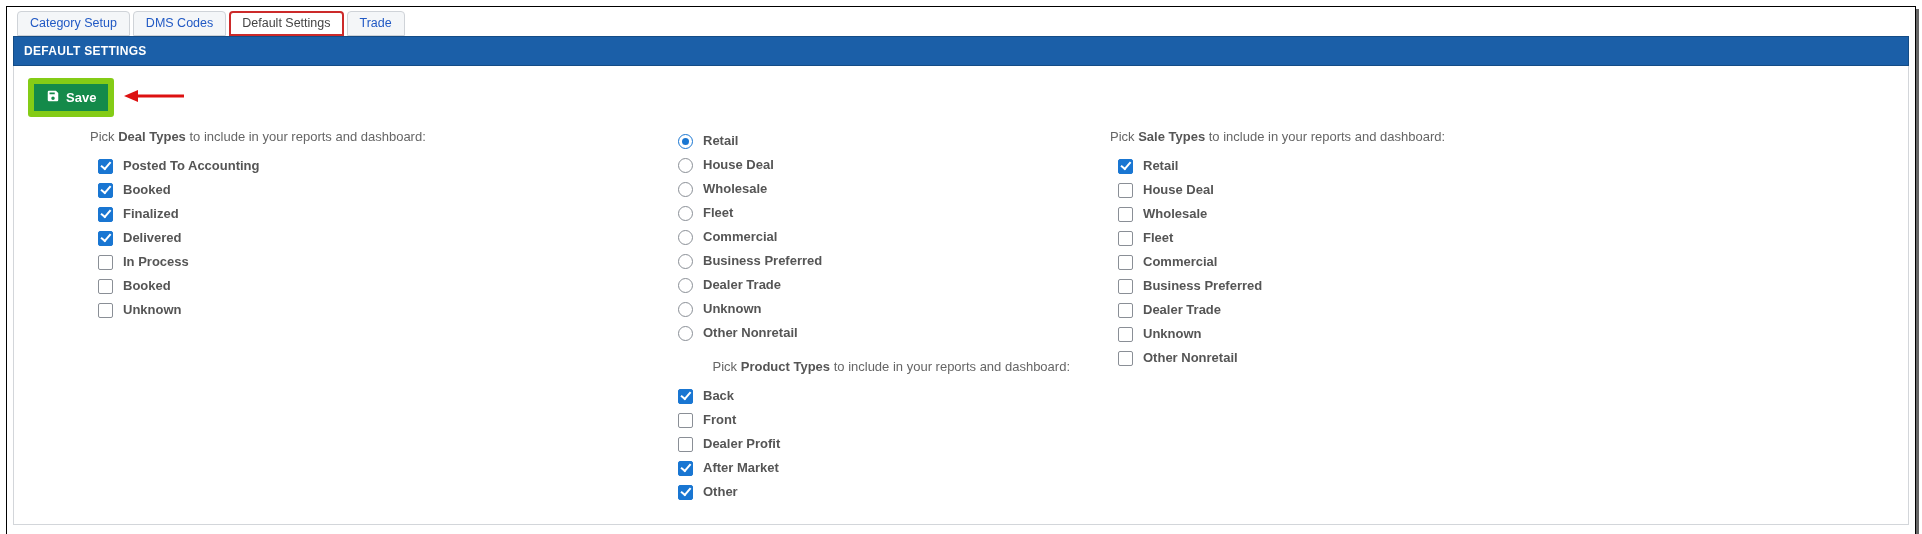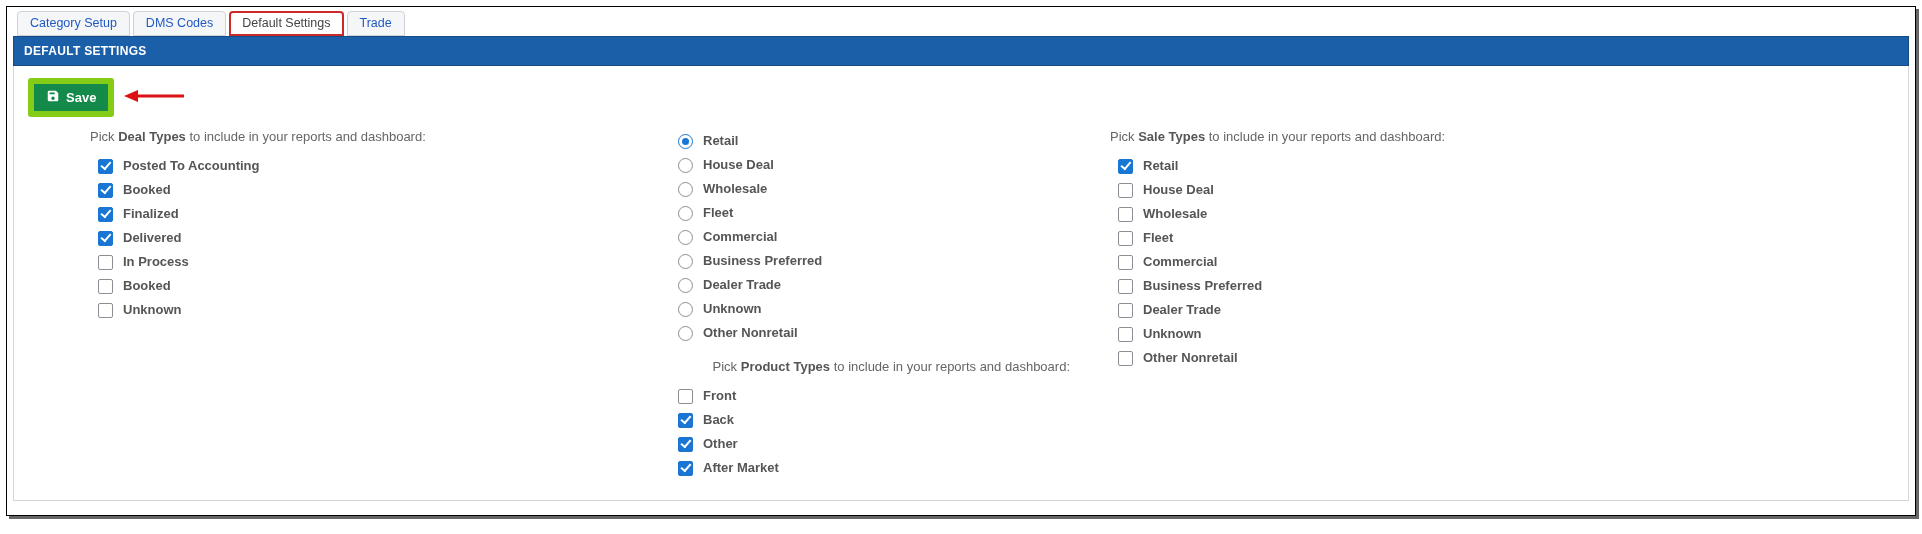--- a/index.html
+++ b/index.html
@@ -271,34 +271,38 @@
             </div>
           </div>
 
         <div class="spacer"></div>
 
         <div class="col-title" style="margin-left:-8px;text-align:right;">
           <span>Pick </span><b>Product Types</b><span> to include in your reports and dashboard:</span>
         </div>
         <div class="list" id="list-product">
             <div class="item">
+              <span class="chk checked"></span>
+              <span class="lbl">Back</span>
+            </div>
+            <div class="item">
               <span class="chk"></span>
               <span class="lbl">Front</span>
             </div>
             <div class="item">
-              <span class="chk checked"></span>
-              <span class="lbl">Back</span>
+              <span class="chk"></span>
+              <span class="lbl">Dealer Profit</span>
+            </div>
+            <div class="item">
+              <span class="chk checked"></span>
+              <span class="lbl">After Market</span>
             </div>
             <div class="item">
               <span class="chk checked"></span>
               <span class="lbl">Other</span>
-            </div>
-            <div class="item">
-              <span class="chk checked"></span>
-              <span class="lbl">After Market</span>
             </div>
           </div>
       </div>
 
       <div class="col col-3">
         <div class="col-title">
           <span>Pick </span><b>Sale Types</b><span> to include in your reports and dashboard:</span>
         </div>
         <div class="list" id="list-sale">
             <div class="item">

